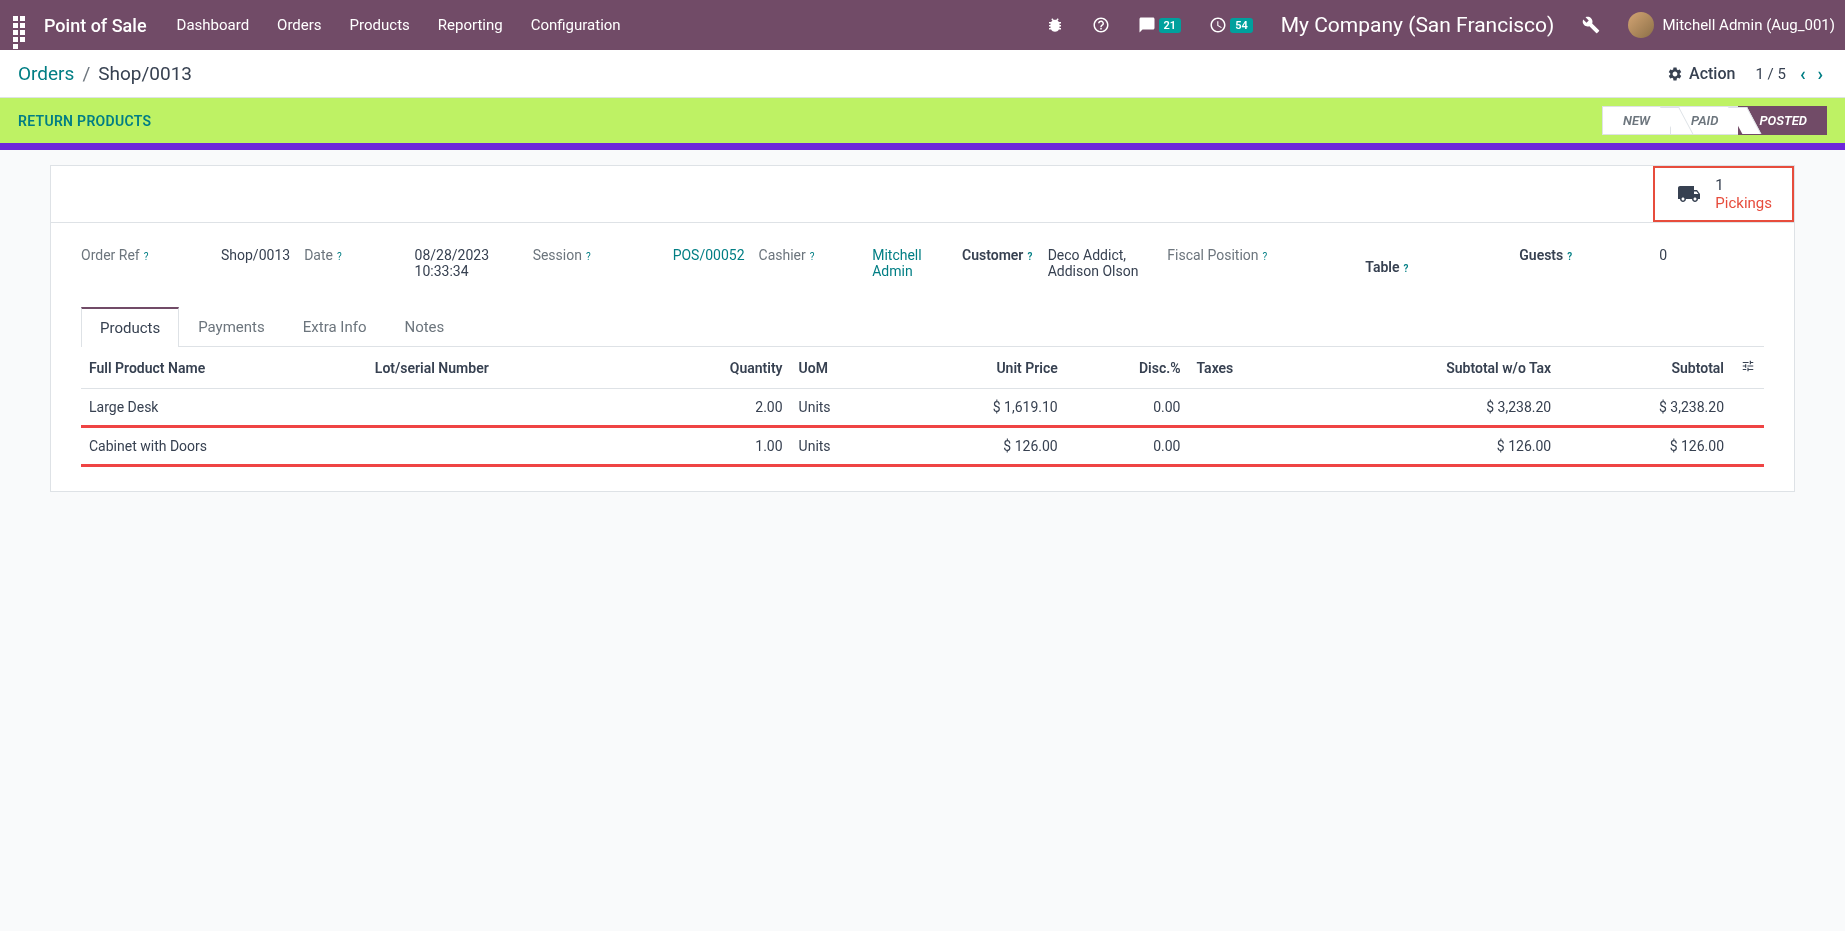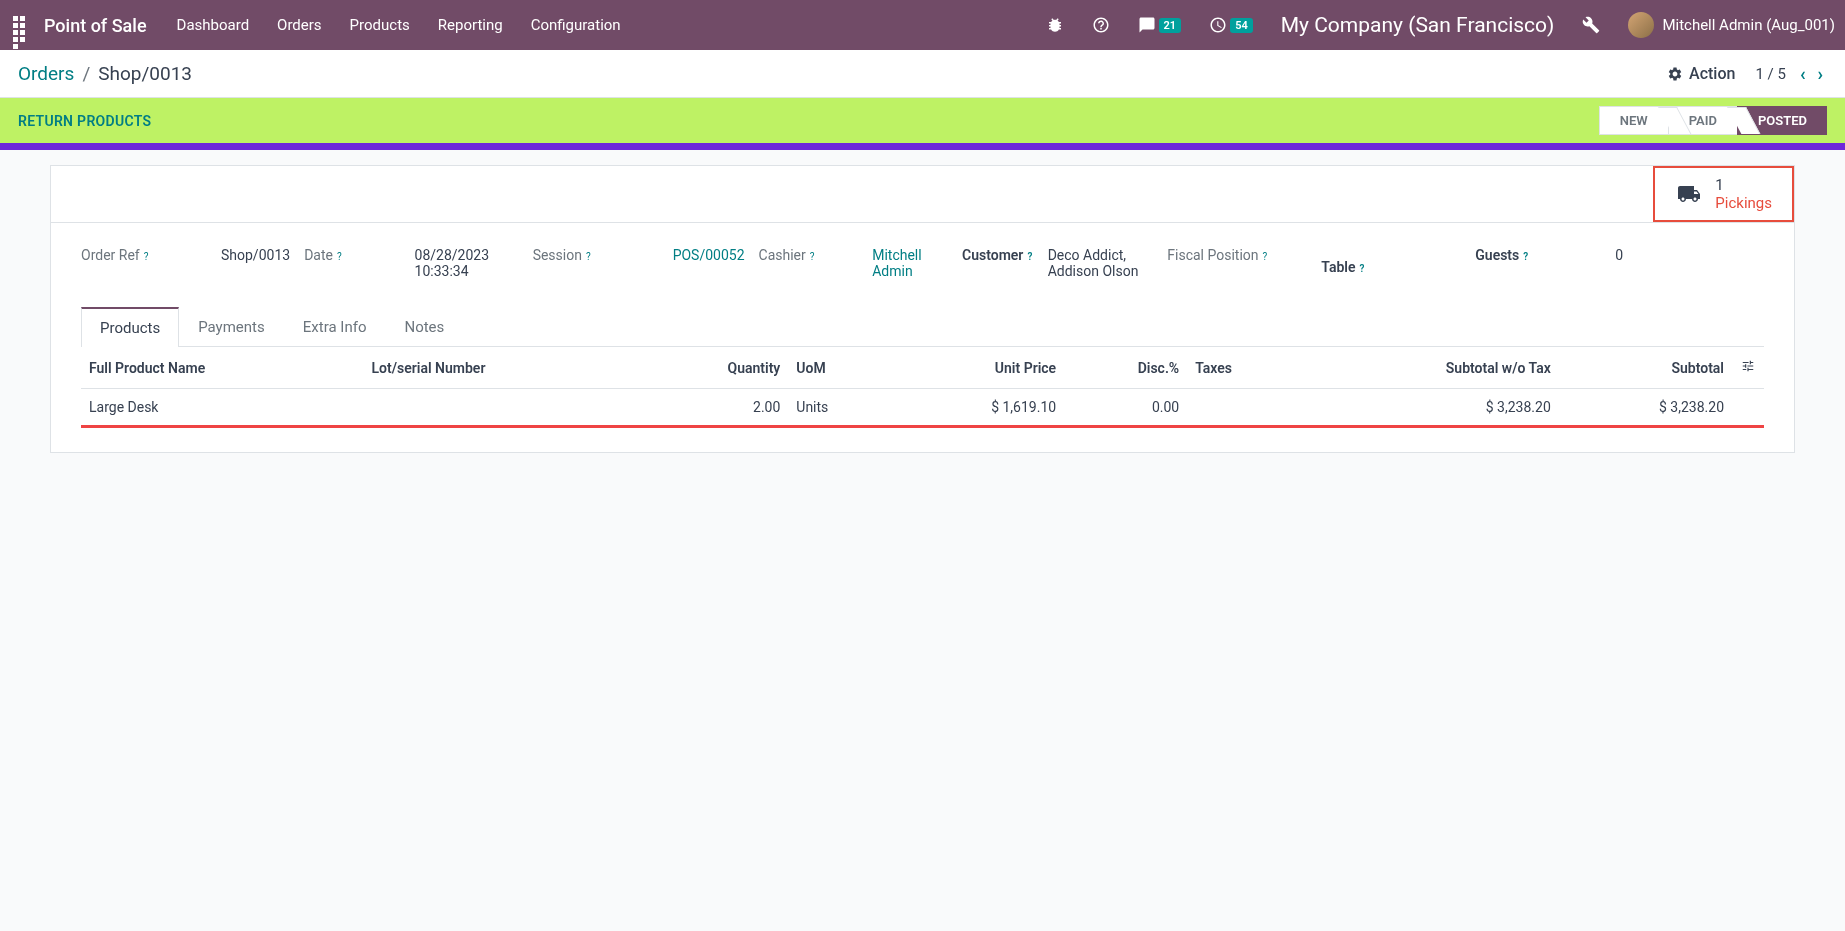--- a/index.html
+++ b/index.html
@@ -35,21 +35,21 @@
 .pager-arrow { cursor: pointer; color: #017e84; font-size: 18px; font-weight: bold; padding: 0 4px; }
 
 
 .action-bar { background: #bef264; padding: 8px 18px 8px 18px; display: flex; align-items: center; border-bottom: 7px solid #6d28d9; position: relative; }
 .return-btn { color: #017e84; font-weight: 600; font-size: 14px; cursor: pointer; letter-spacing: 0.3px; }
 .status-bar { margin-left: auto; display: flex; }
 .status-item { padding: 6px 20px; font-size: 13px; font-weight: 600; color: #6c757d; position: relative; background: #fff; border: 1px solid #dee2e6; border-right: none; }
 .status-item::after { content: ''; position: absolute; right: -9px; top: 0; bottom: 0; width: 18px; background: inherit; border-top: 1px solid #dee2e6; border-right: 1px solid #dee2e6; transform: skewX(28deg); transform-origin: top; z-index: 1; }
 .status-item:last-child::after { display: none; }
 .status-item.active { background: #714B67; color: #fff; border-color: #714B67; }
-.status-item span { position: relative; z-index: 2; }
+.status-item span { position: relative; z-index: 2; font-style: italic; }
 
 
 .content-wrap { padding: 15px 50px; overflow: auto; height: calc(100vh - 140px); }
 .form-sheet { background: #fff; border: 1px solid #dee2e6; }
 
 
 .stat-row { display: flex; justify-content: flex-end; border-bottom: 1px solid #dee2e6; padding: 0; }
 .stat-button { border: 2px solid #e74c3c; padding: 8px 20px; display: flex; align-items: center; gap: 12px; cursor: pointer; margin: 0; }
 .stat-button svg { width: 28px; height: 24px; fill: #374151; }
 .stat-text { display: flex; flex-direction: column; }
@@ -221,21 +221,21 @@
             </div>
           <div class="field-value">Deco Addict, Addison Olson</div>
         </div>
         <div class="field-row">
           <div class="field-label">
               <span>Fiscal Position</span>
               <sup>?</sup>
             </div>
           <div class="field-value"></div>
         </div>
-        <div class="field-row" style="margin-top:12px;">
+        <div class="field-row" style="margin-top:12px;margin-left:44px;">
           <div class="field-label bold">
               <span>Table</span>
               <sup>?</sup>
             </div>
           <div class="field-value"></div>
         </div>
         <div class="field-row">
           <div class="field-label bold">
               <span>Guests</span>
               <sup>?</sup>
@@ -276,17 +276,29 @@
               <td></td>
               <td class="right">2.00</td>
               <td>Units</td>
               <td class="right">$ 1,619.10</td>
               <td class="right">0.00</td>
               <td></td>
               <td class="right">$ 3,238.20</td>
               <td class="right">$ 3,238.20</td>
               <td></td>
             </tr>
+            <tr>
+              <td>Cabinet with Doors</td>
+              <td></td>
+              <td class="right">1.00</td>
+              <td>Units</td>
+              <td class="right">$ 126.00</td>
+              <td class="right">0.00</td>
+              <td></td>
+              <td class="right">$ 126.00</td>
+              <td class="right">$ 126.00</td>
+              <td></td>
+            </tr>
           </tbody>
       </table>
     </div>
   </div>
 </div>
 
 </body></html>

